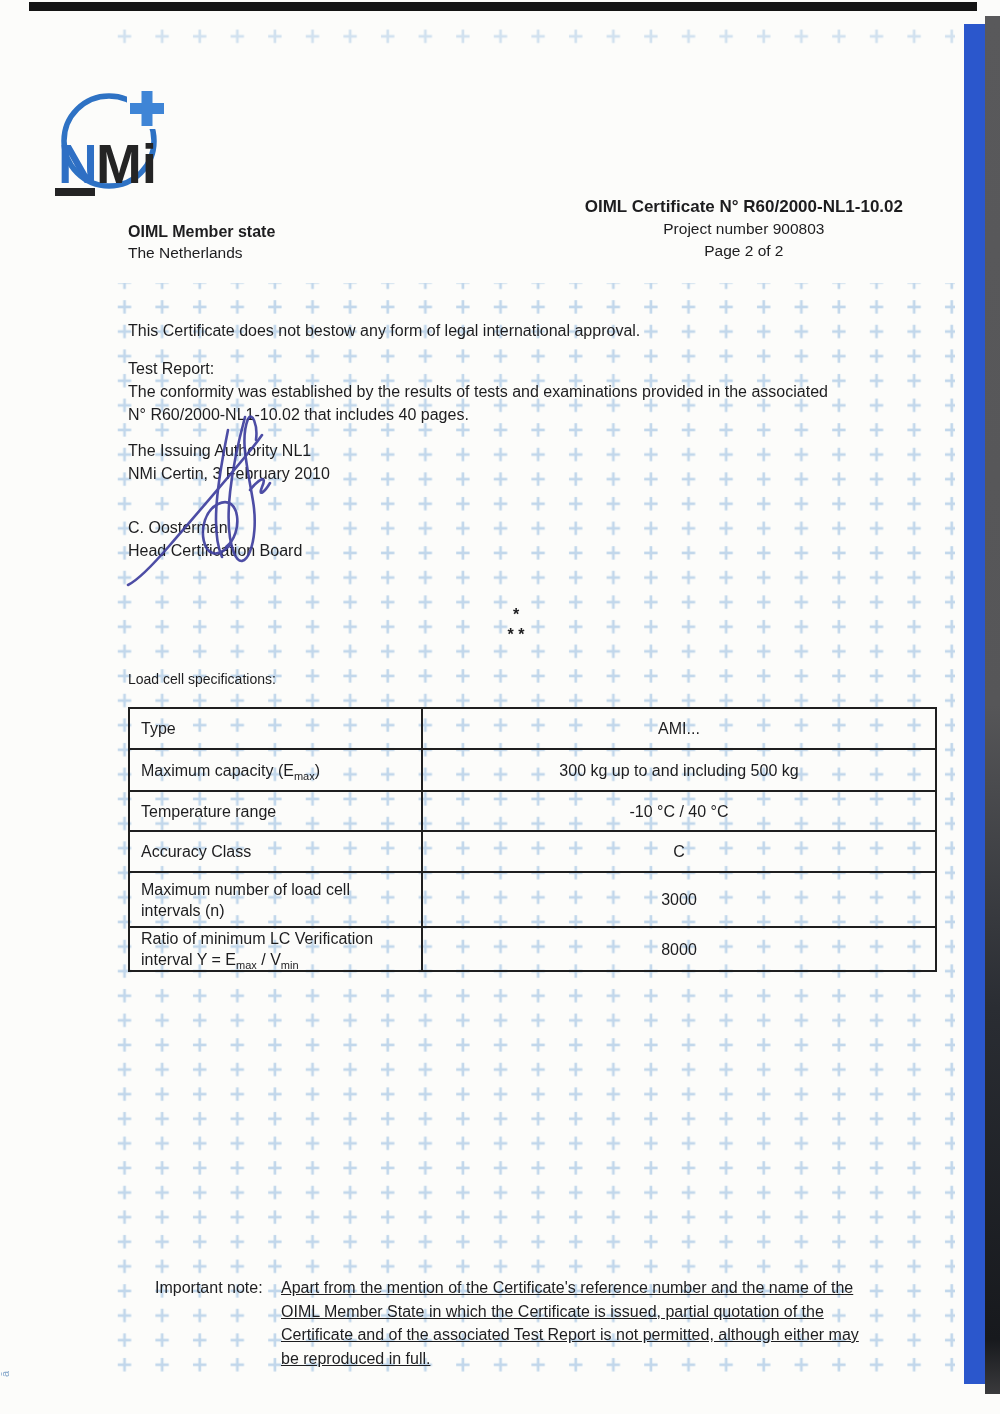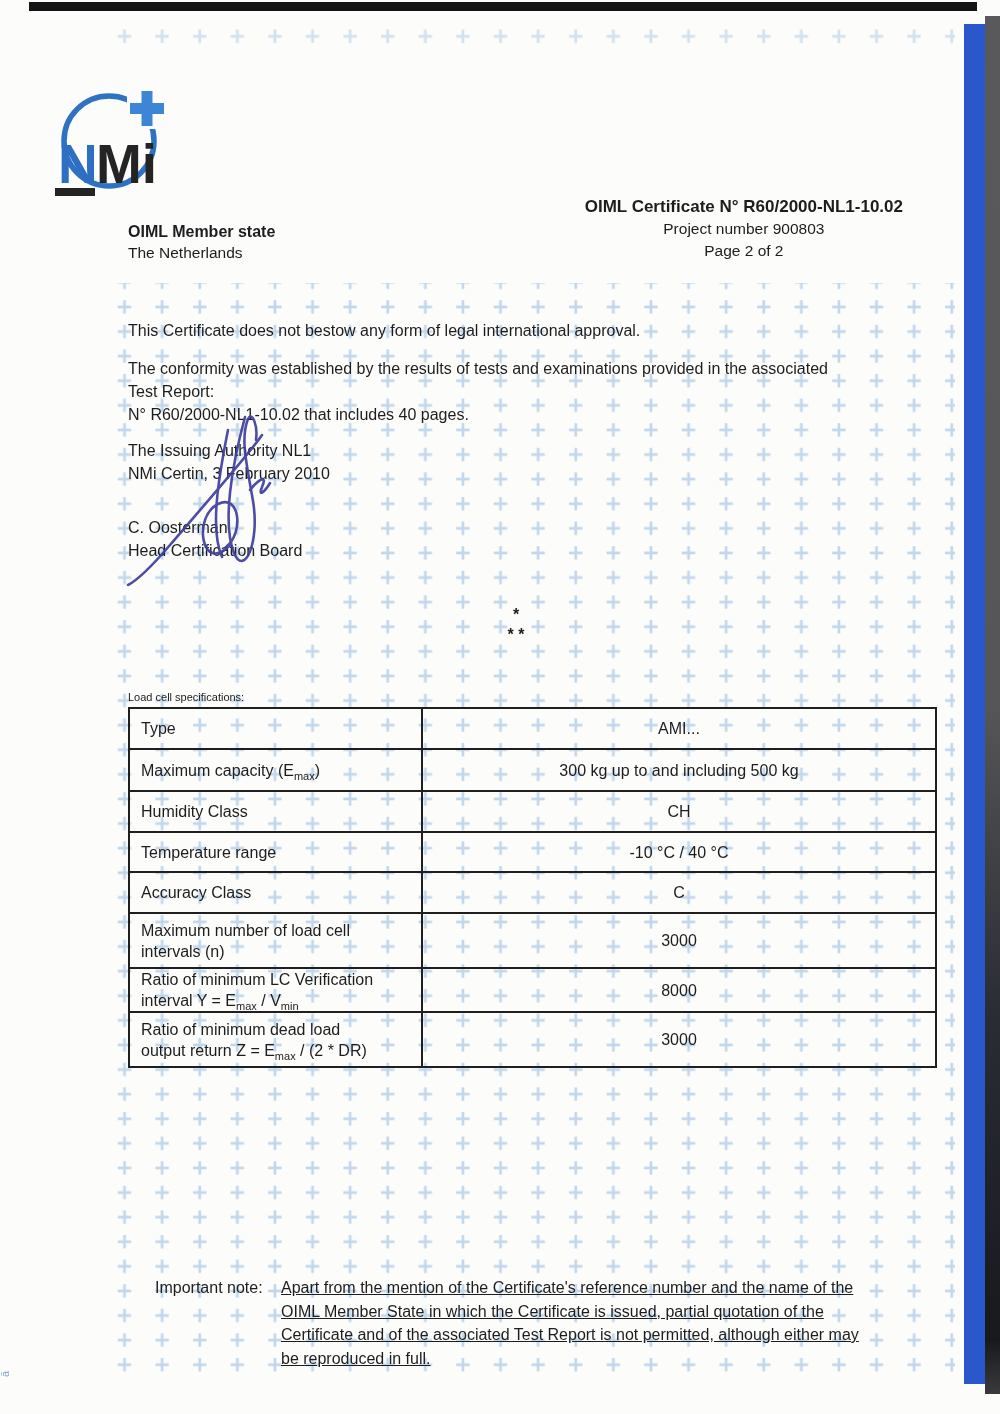--- a/index.html
+++ b/index.html
@@ -21,21 +21,21 @@
   .hdr-right{right:97px;top:196px;text-align:center;line-height:22px;font-size:15.5px;}
   .hdr-right .cert{font-size:17px;font-weight:bold;}
   .member{left:128px;top:221px;line-height:21px;font-size:15.5px;}
   .member .lbl{font-size:16px;font-weight:bold;}
   
   .para1{left:128px;top:319px;}
   .para2{left:128px;top:357px;}
   .issuing{left:128px;top:439px;}
   .signer{left:128px;top:516px;}
   .asterisks{left:486px;top:605px;width:60px;text-align:center;font-weight:bold;font-size:16px;line-height:20px;}
-  .spec-heading{left:128px;top:668px;font-size:11px;margin-top:18px;}
+  .spec-heading{left:128px;top:668px;font-size:14px;}
   
   .spec-table-wrap{left:128px;top:707px;}
   table.spec{border-collapse:collapse;table-layout:fixed;width:784px;background:transparent;}
   table.spec td{border:2px solid #1f1f1f;font-size:16px;padding:0 0 0 11px;vertical-align:middle;line-height:21px;}
   table.spec td.val{text-align:center;padding:0 4px;}
   .col-l{width:280px;} .col-r{width:504px;}
   sub.sb{font-size:11px;line-height:0;}
   
   .note-label{left:155px;top:1276px;}
   .note-text{left:281px;top:1276px;width:600px;line-height:23.5px;text-decoration:underline;}
@@ -77,22 +77,22 @@
 </div>
 
 <div class="abs member">
   <div class="lbl">OIML Member state</div>
   <div>The Netherlands</div>
 </div>
 
 <div class="abs txt para1">This Certificate does not bestow any form of legal international approval.</div>
 
 <div class="abs txt para2">
+  <div>Test Report:</div>
   <div>The conformity was established by the results of tests and examinations provided in the associated</div>
-  <div>Test Report:</div>
   <div>N° R60/2000-NL1-10.02 that includes 40 pages.</div>
 </div>
 
 <div class="abs txt issuing">
   <div>The Issuing Authority NL1</div>
   <div>NMi Certin, 3 February 2010</div>
 </div>
 
 <div class="abs txt signer">
   <div>C. Oosterman</div>
@@ -120,24 +120,20 @@
   <table class="spec">
     <tbody>
         <tr style="height:41px">
       <td class="col-l"><span>Type</span></td>
       <td class="col-r val">AMI...</td>
     </tr>
     <tr style="height:42px">
       <td class="col-l"><span>Maximum capacity (E</span><sub class="sb">max</sub><span>)</span></td>
       <td class="col-r val">300 kg up to and including 500 kg</td>
     </tr>
-    <tr style="height:41px">
-      <td class="col-l"><span>Humidity Class</span></td>
-      <td class="col-r val">CH</td>
-    </tr>
     <tr style="height:40px">
       <td class="col-l"><span>Temperature range</span></td>
       <td class="col-r val">-10 °C / 40 °C</td>
     </tr>
     <tr style="height:41px">
       <td class="col-l"><span>Accuracy Class</span></td>
       <td class="col-r val">C</td>
     </tr>
     <tr style="height:55px">
       <td class="col-l">
@@ -146,27 +142,20 @@
       </td>
       <td class="col-r val">3000</td>
     </tr>
     <tr style="height:39px">
       <td class="col-l">
         <div>Ratio of minimum LC Verification</div>
         <div><span>interval Y = E</span><sub class="sb">max</sub><span> / V</span><sub class="sb">min</sub></div>
       </td>
       <td class="col-r val">8000</td>
     </tr>
-    <tr style="height:55px">
-      <td class="col-l">
-        <div>Ratio of minimum dead load</div>
-        <div><span>output return Z = E</span><sub class="sb">max</sub><span> / (2 * DR)</span></div>
-      </td>
-      <td class="col-r val">3000</td>
-    </tr>
   </tbody>
     </table>
 </div>
 
 <div class="abs txt note-label">Important note:</div>
 <div class="abs txt note-text">Apart from the mention of the Certificate's reference number and the name of the OIML Member State in which the Certificate is issued, partial quotation of the Certificate and of the associated Test Report is not permitted, although either may be reproduced in full.</div>
 
 <div class="abs edge-mark">ā</div>
 
 </body></html>

